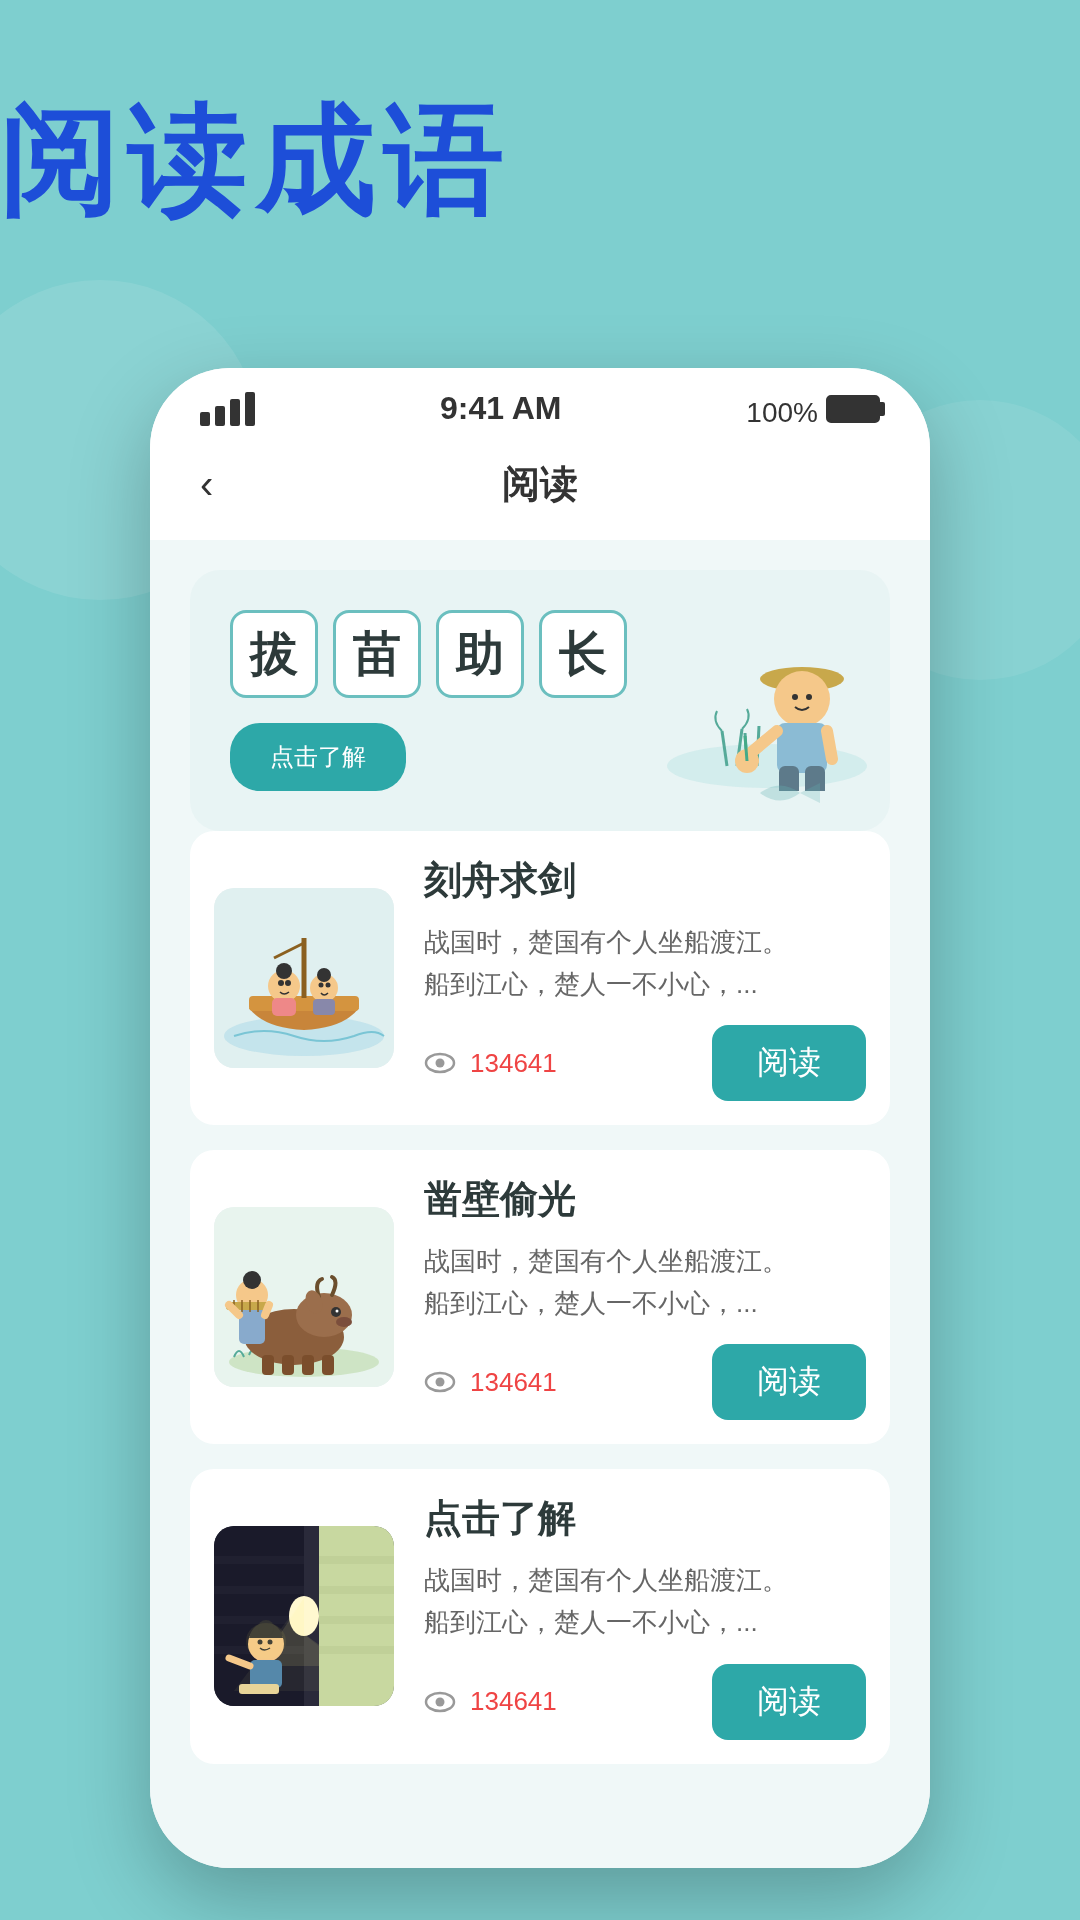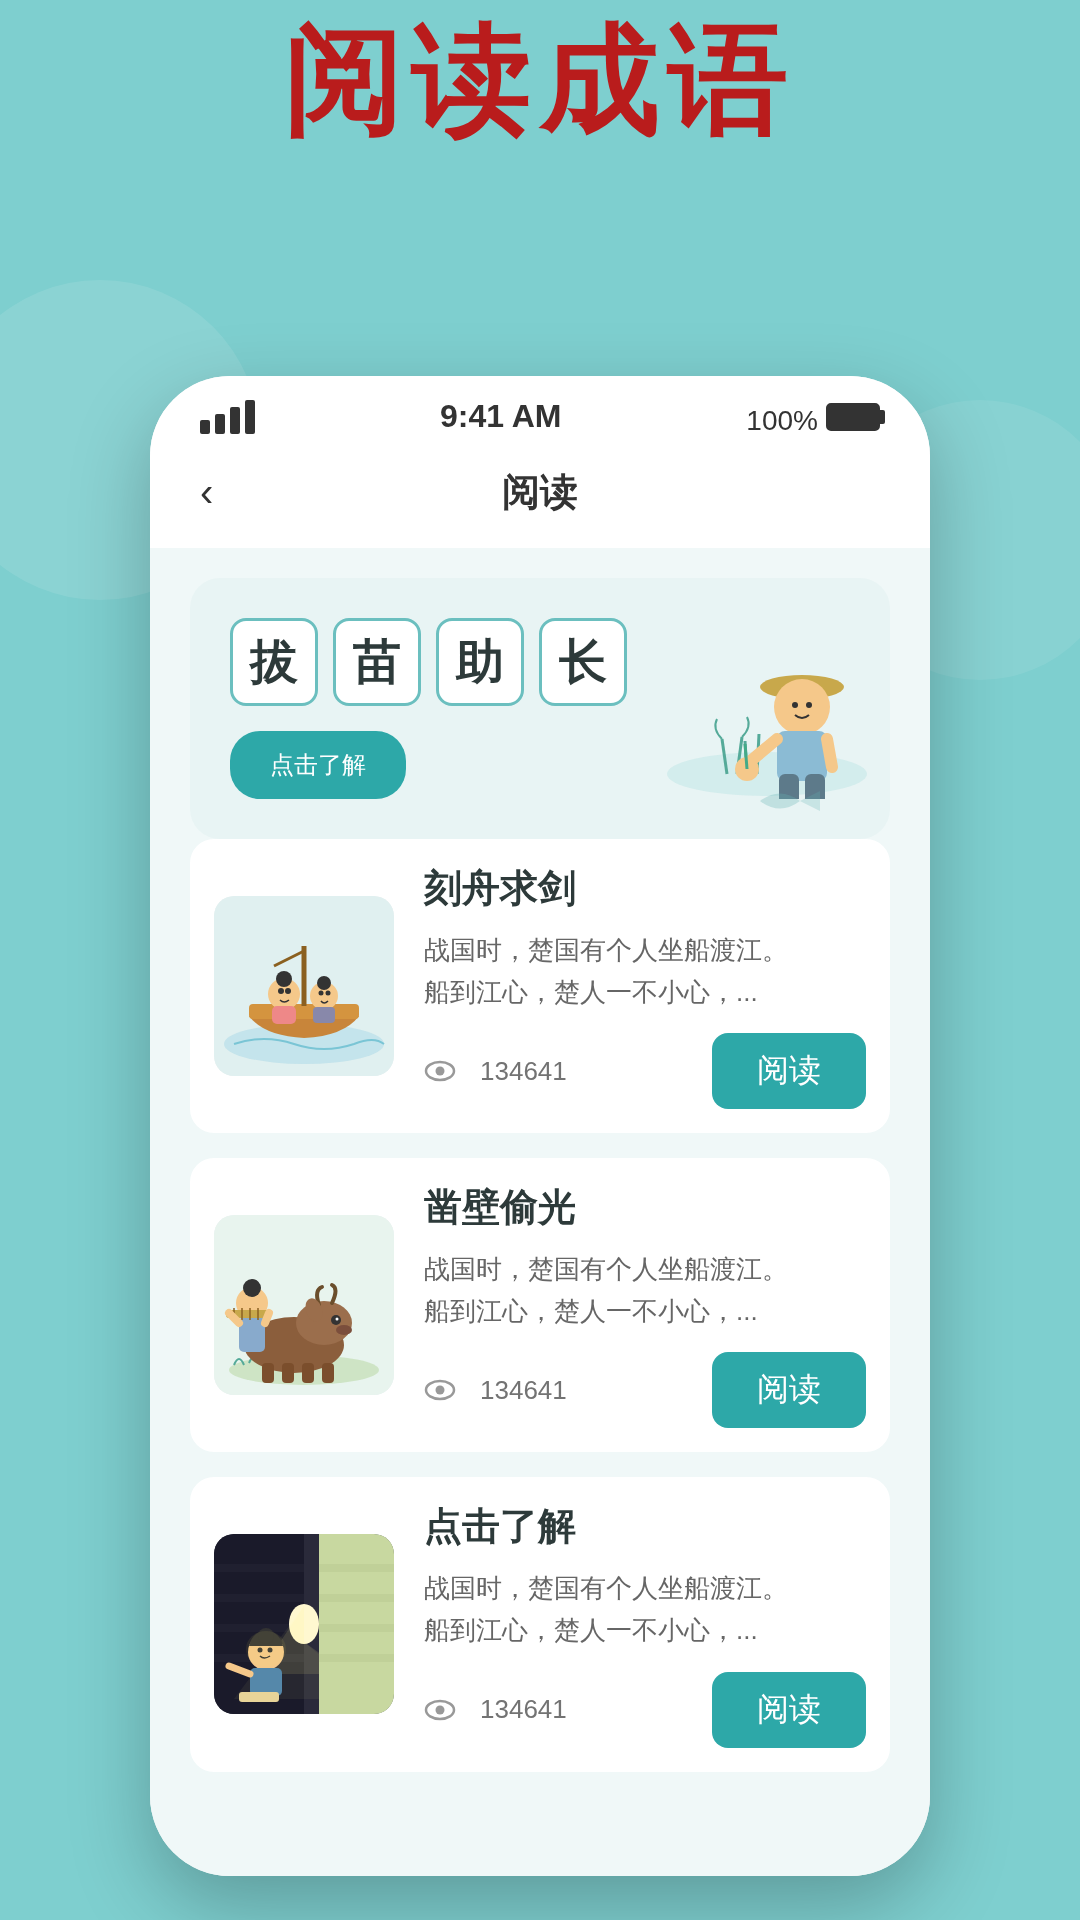--- a/index.html
+++ b/index.html
@@ -35,33 +35,34 @@
       position: absolute;
       width: 280px;
       height: 280px;
       border-radius: 50%;
       background: rgba(255,255,255,0.08);
       right: -40px;
       top: 400px;
     }
 
     .hero-title {
-      text-align: center;
+      text-align: left;
+      padding-top: 80px;
       font-size: 120px;
       font-weight: 900;
-      color: #b91c1c;
+      color: #1d4ed8;
       letter-spacing: 8px;
       position: relative;
       z-index: 2;
     }
 
     
     .phone-frame {
       position: absolute;
-      top: 376px;
+      top: 368px;
       left: 50%;
       transform: translateX(-50%);
       width: 780px;
       height: 1500px;
       background: #f5f5f5;
       border-radius: 80px;
       box-shadow: 0 30px 80px rgba(0,0,0,0.25);
       overflow: hidden;
     }
 
@@ -282,22 +283,22 @@
 
     .card-footer {
       display: flex;
       justify-content: space-between;
       align-items: center;
     }
 
     .card-views {
       display: flex;
       align-items: center;
-      gap: 24px;
-      color: #737373;
+      gap: 14px;
+      color: #ef4444;
       font-size: 26px;
     }
 
     .read-btn {
       background: #2da8a8;
       color: #fff;
       border: none;
       border-radius: 16px;
       padding: 16px 45px;
       font-size: 32px;

